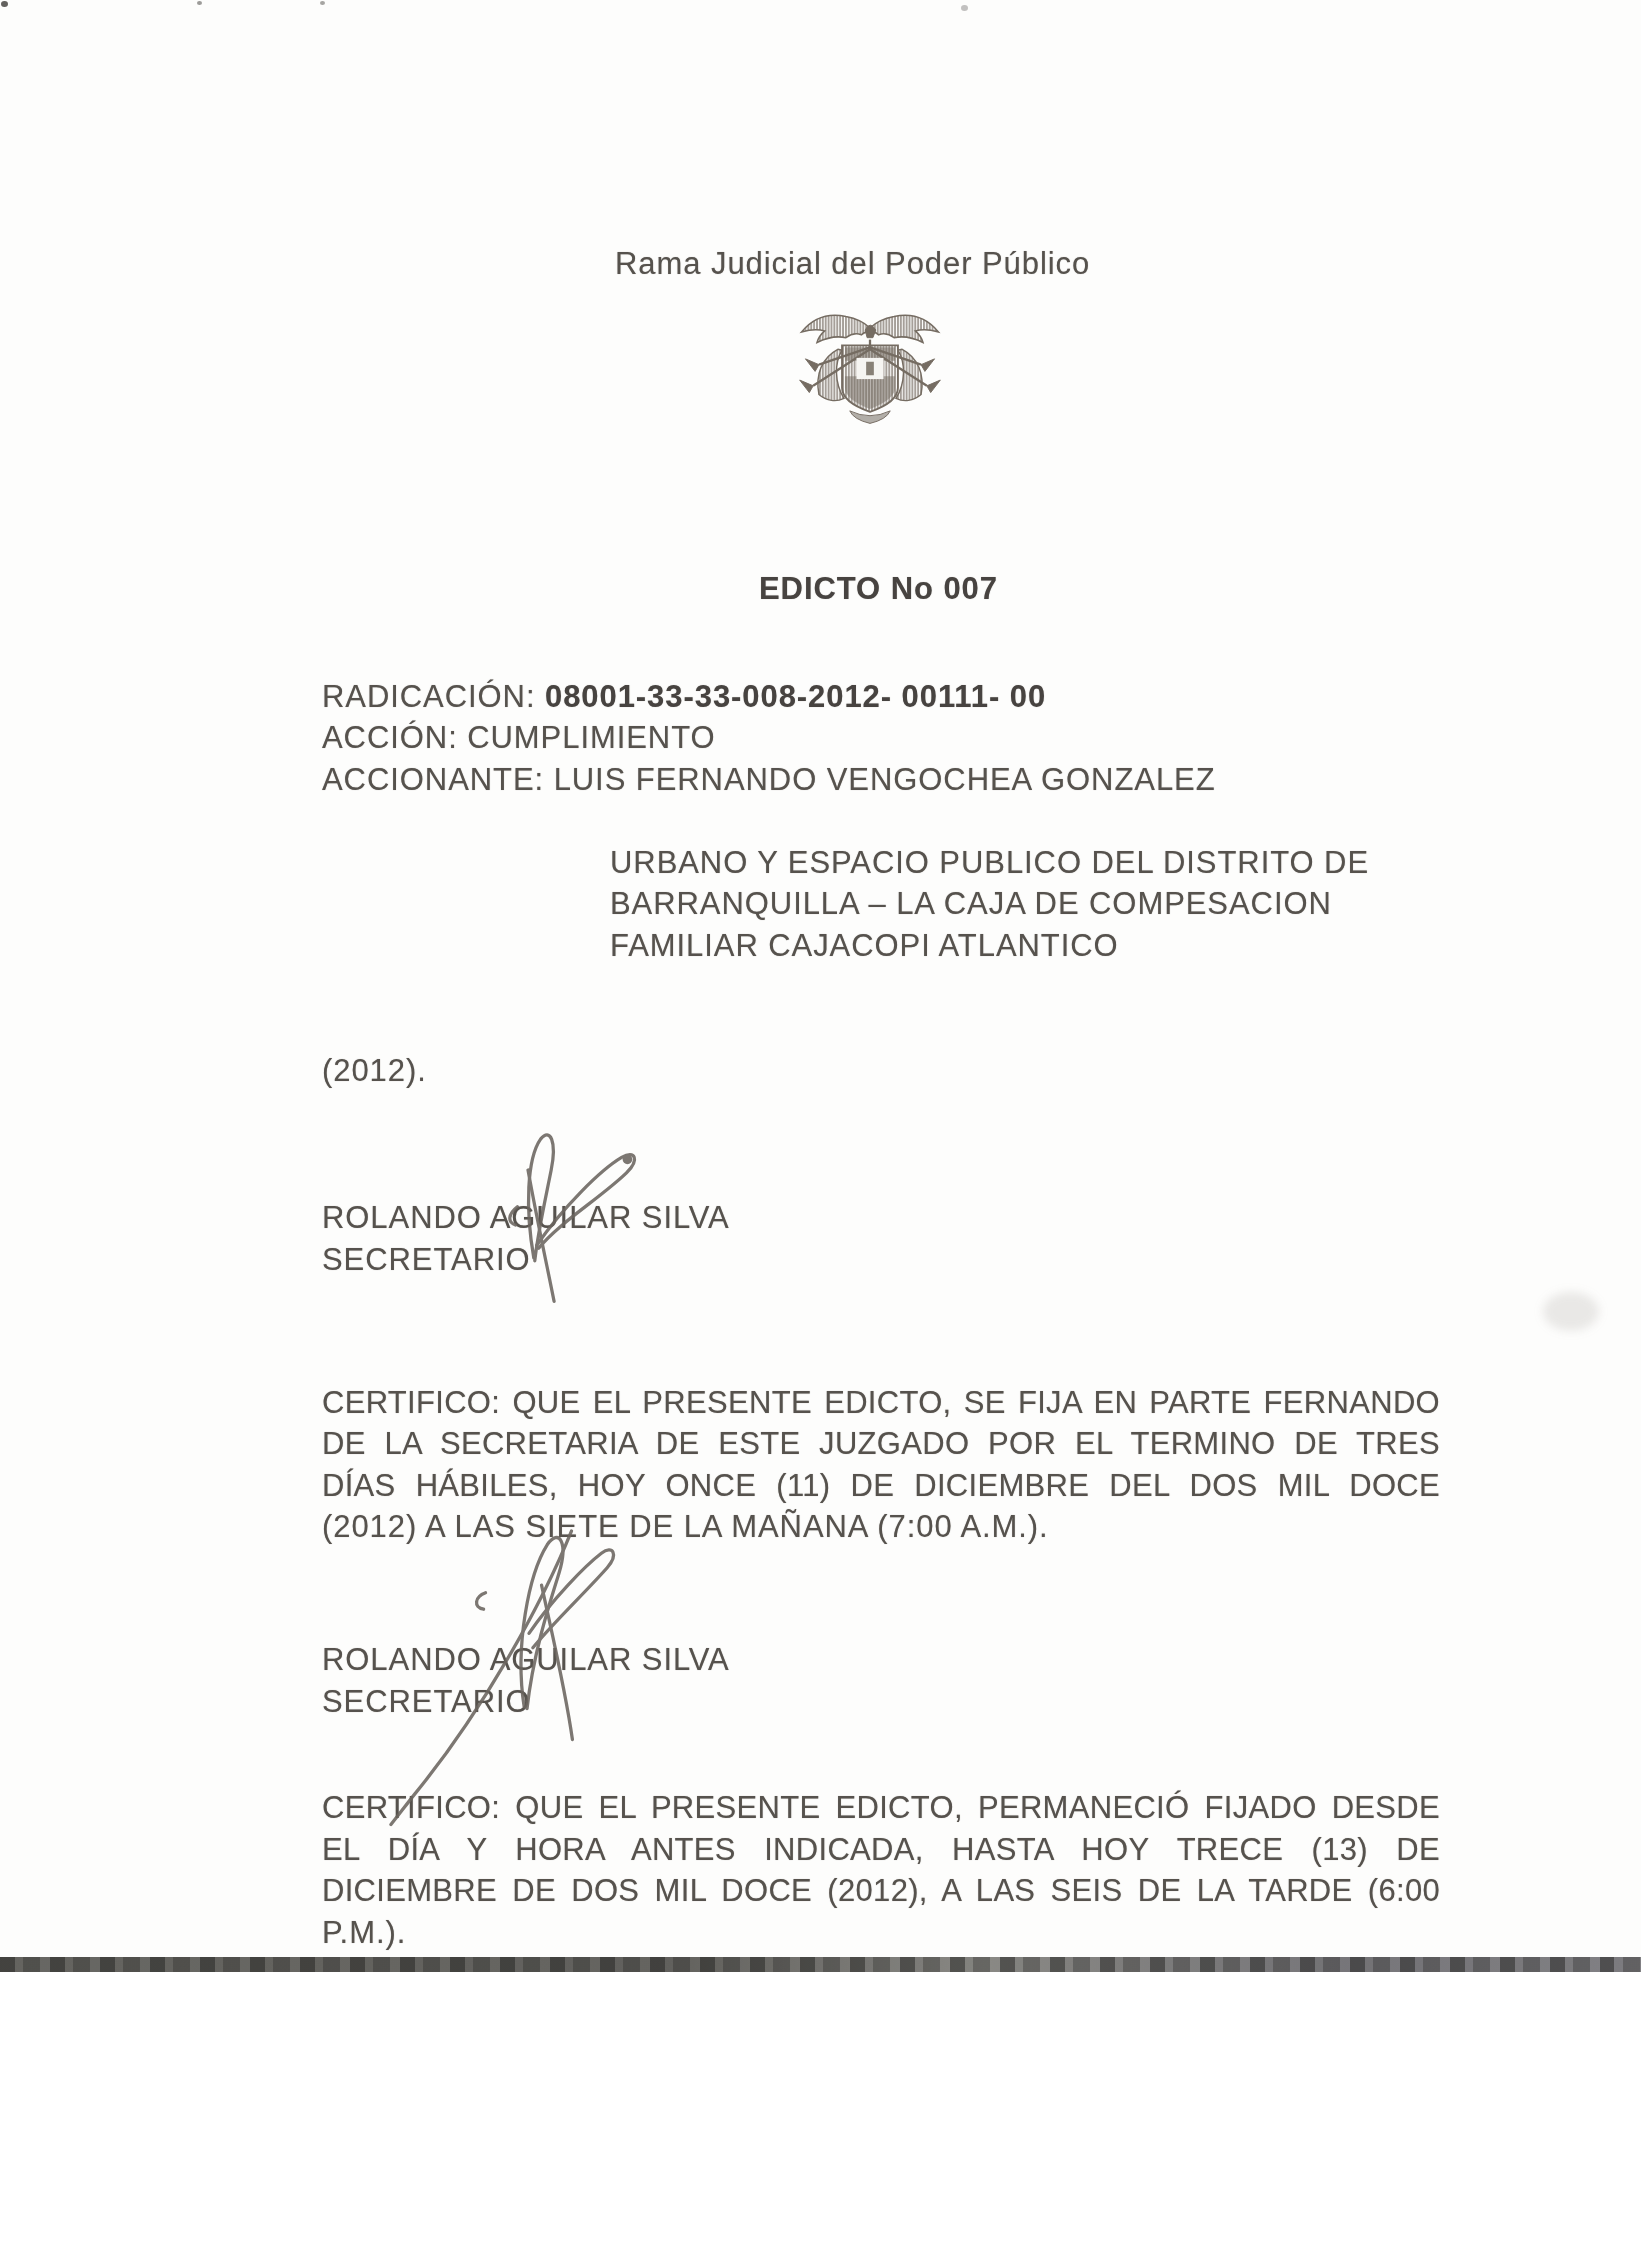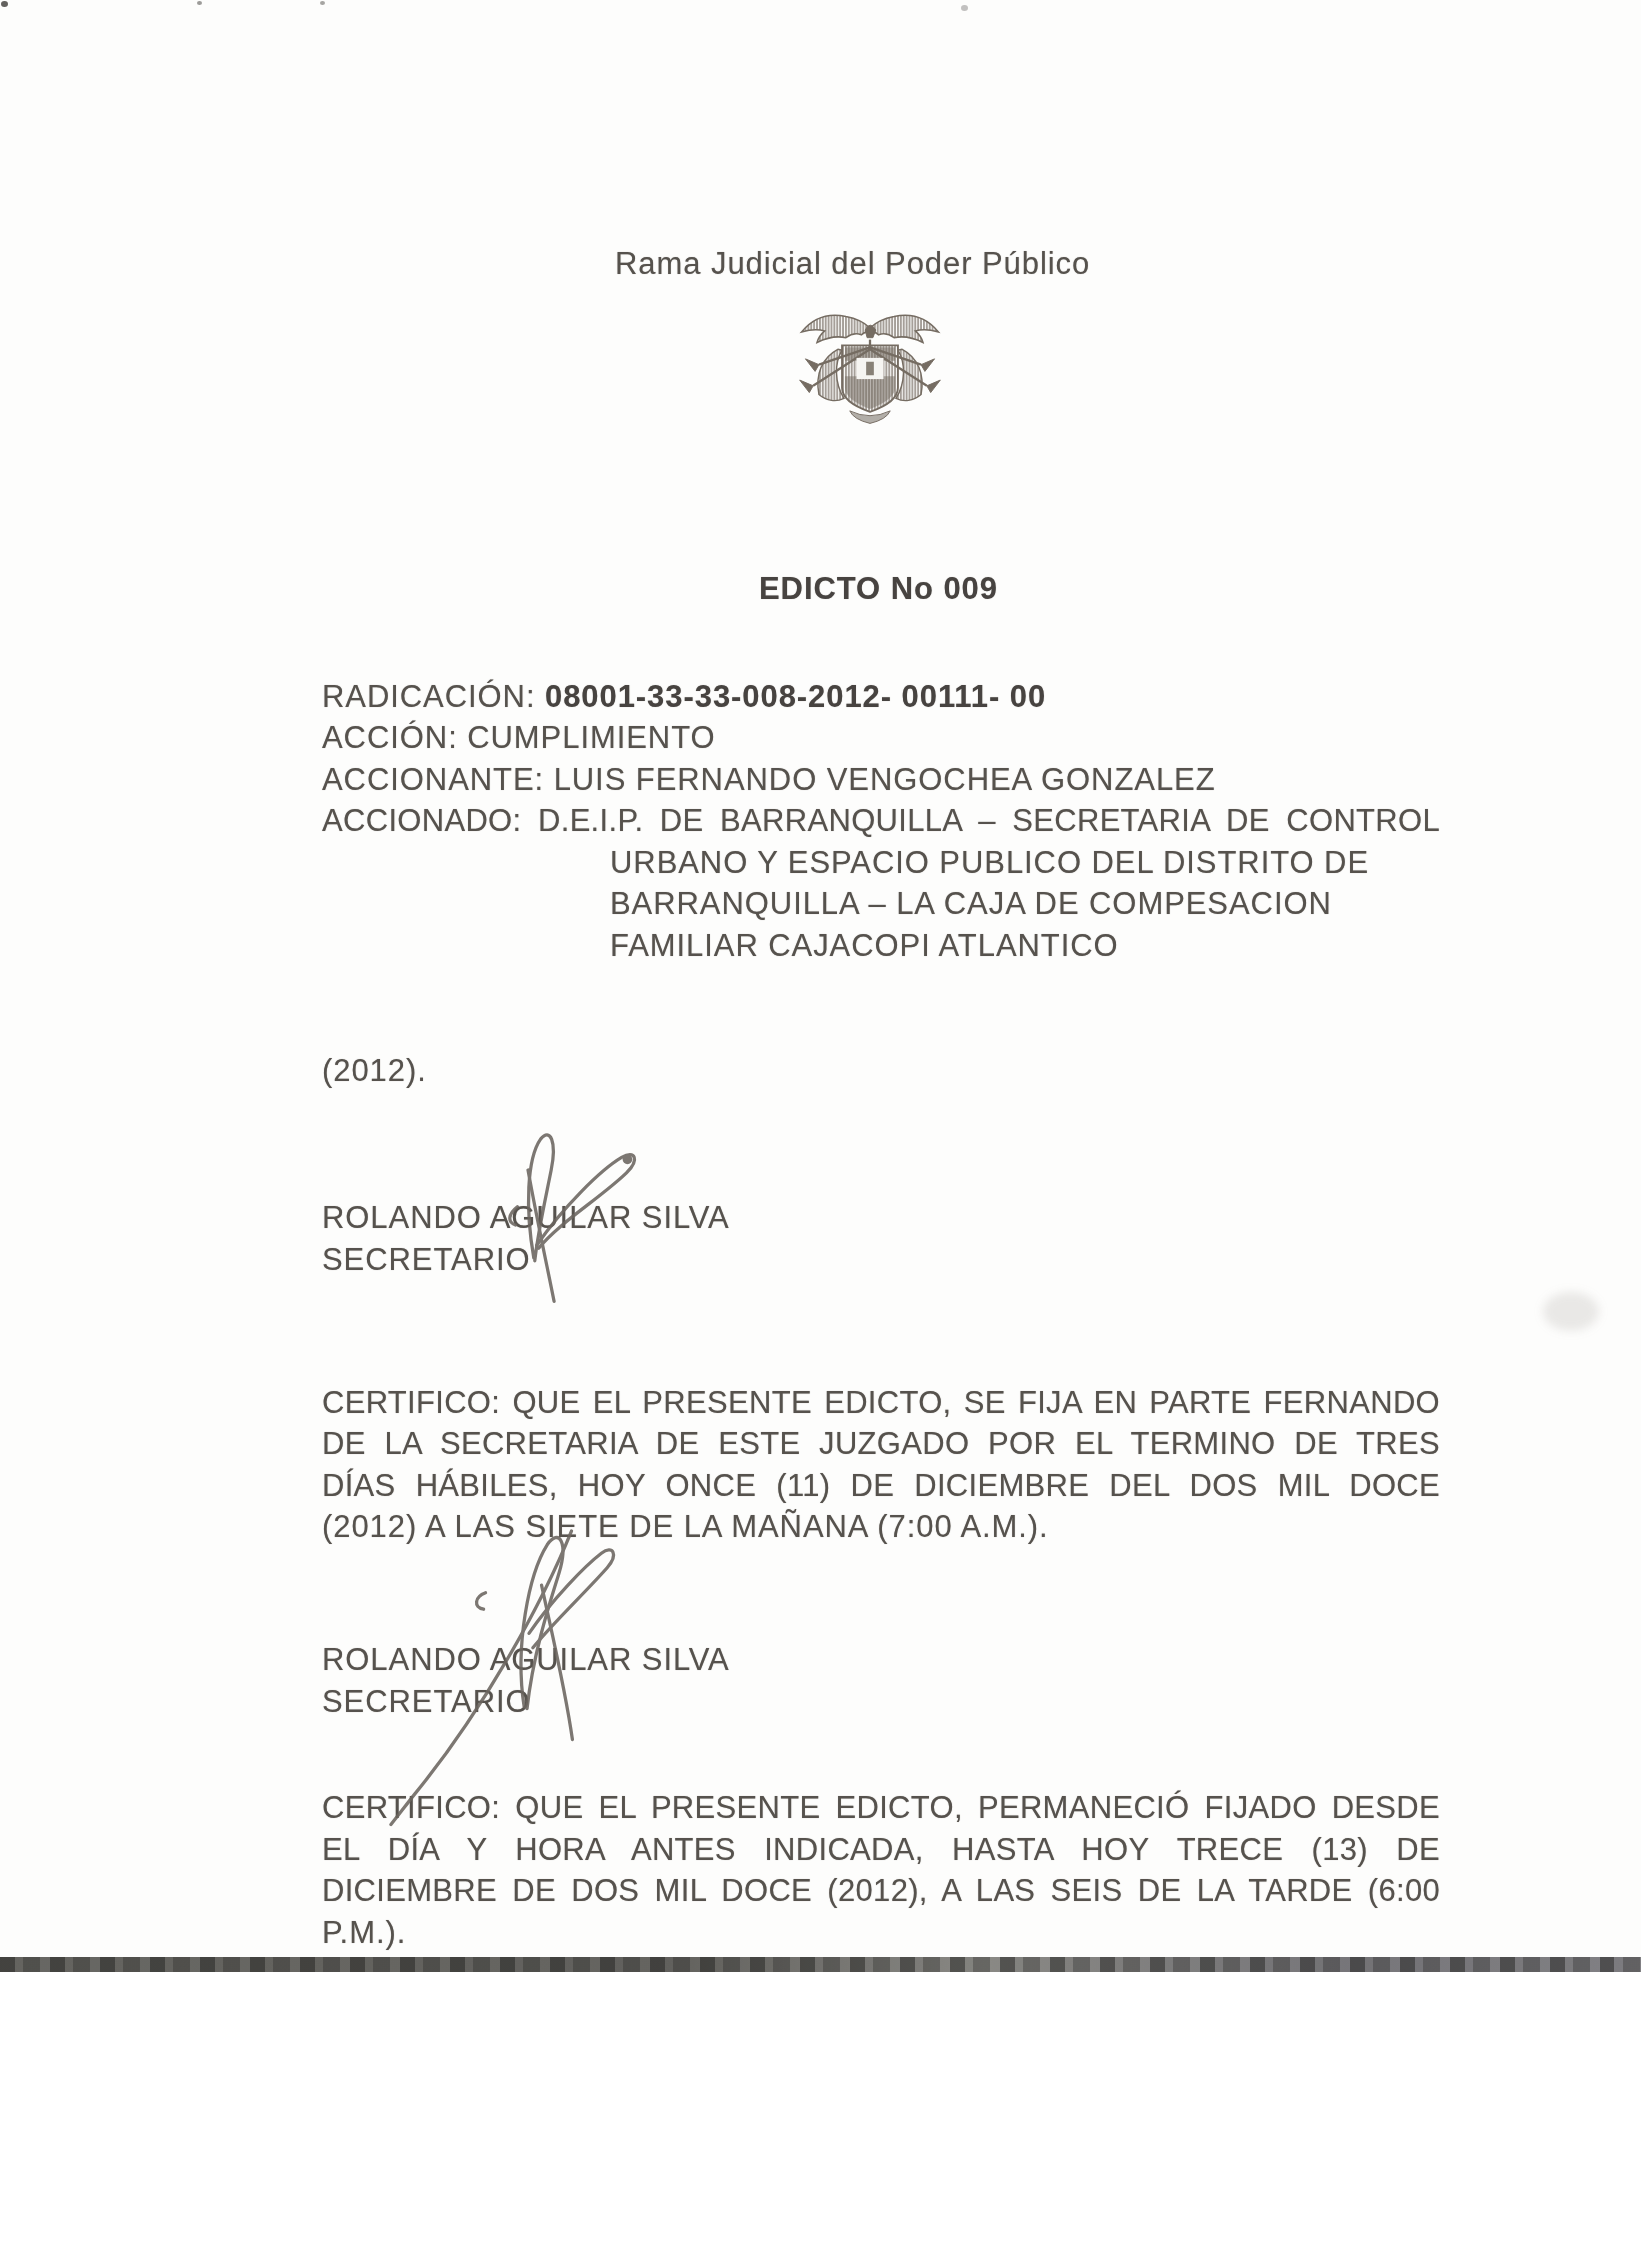--- a/index.html
+++ b/index.html
@@ -95,26 +95,25 @@
       <path d="M57 76 L109 76 L109 88 Q109 100 83 110 Q57 100 57 88 Z" fill-opacity=".5" stroke="none"></path>
 
       <rect x="69" y="57" width="28" height="22" fill="#f6f5f2" stroke="none"></rect>
       <rect x="79" y="61" width="8" height="14" fill-opacity=".85" stroke="none"></rect>
 
       <path d="M62 112 Q83 122 104 112 Q100 121 83 125 Q66 121 62 112 Z" fill-opacity=".55" stroke-width="1"></path>
     </g>
   </svg>
 
 
-  <div class="line bold" style="left:759px;top:568px;">EDICTO No 009</div>
+  <div class="line bold" style="left:759px;top:568px;">EDICTO No 007</div>
 
   <div class="line" style="left:322px;top:676px;"><span>RADICACIÓN: </span><span class="bold">08001-33-33-008-2012- 00111- 00</span></div>
   <div class="line" style="left:322px;top:717px;">ACCIÓN: CUMPLIMIENTO</div>
   <div class="line" style="left:322px;top:759px;">ACCIONANTE: LUIS FERNANDO VENGOCHEA GONZALEZ</div>
-  <div class="line just" style="left:322px;top:800px;">ACCIONADO: D.E.I.P. DE BARRANQUILLA – SECRETARIA DE CONTROL</div>
   <div class="line" style="left:610px;top:842px;">URBANO Y ESPACIO PUBLICO DEL DISTRITO DE</div>
   <div class="line" style="left:610px;top:925px;">FAMILIAR CAJACOPI ATLANTICO</div>
   <div class="line" style="left:610px;top:883px;">BARRANQUILLA – LA CAJA DE COMPESACION</div>
 
   <div class="line" style="left:322px;top:1050px;">(2012).</div>
 
   <div class="line" style="left:322px;top:1197px;">ROLANDO AGUILAR SILVA</div>
   <div class="line" style="left:322px;top:1239px;">SECRETARIO</div>
 
   <div class="line just" style="left:322px;top:1382px;">CERTIFICO: QUE EL PRESENTE EDICTO, SE FIJA EN PARTE FERNANDO</div>

